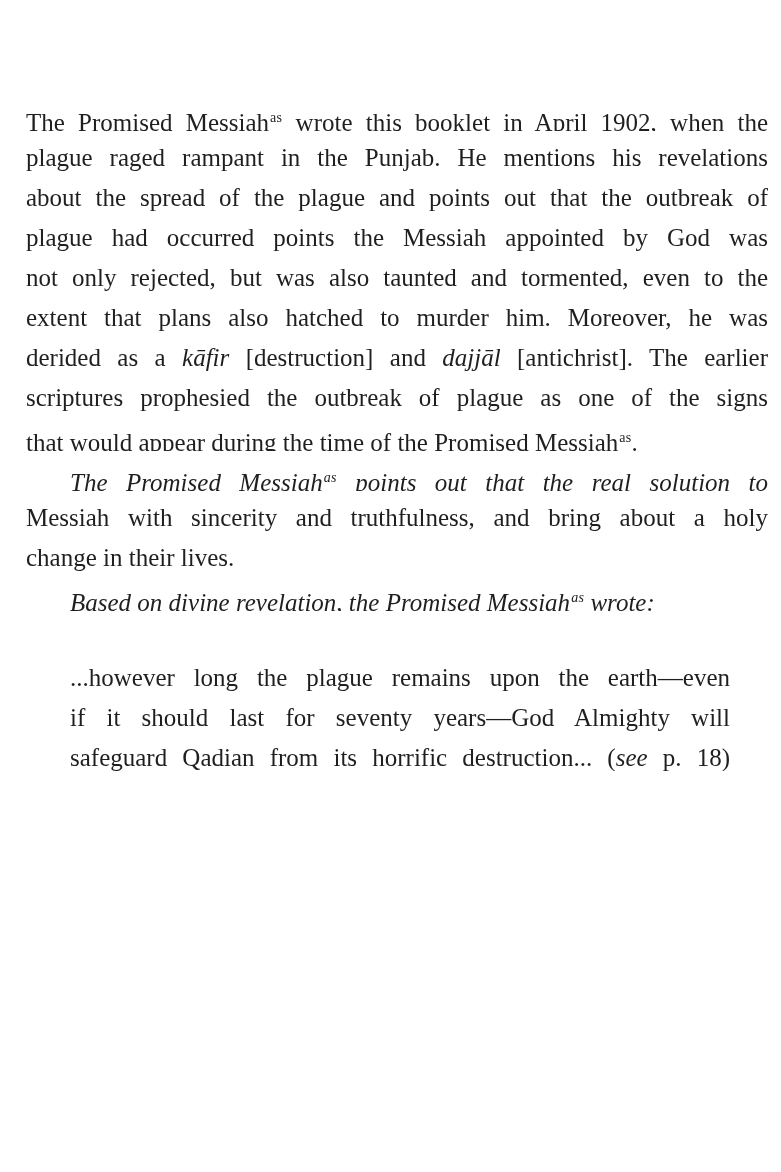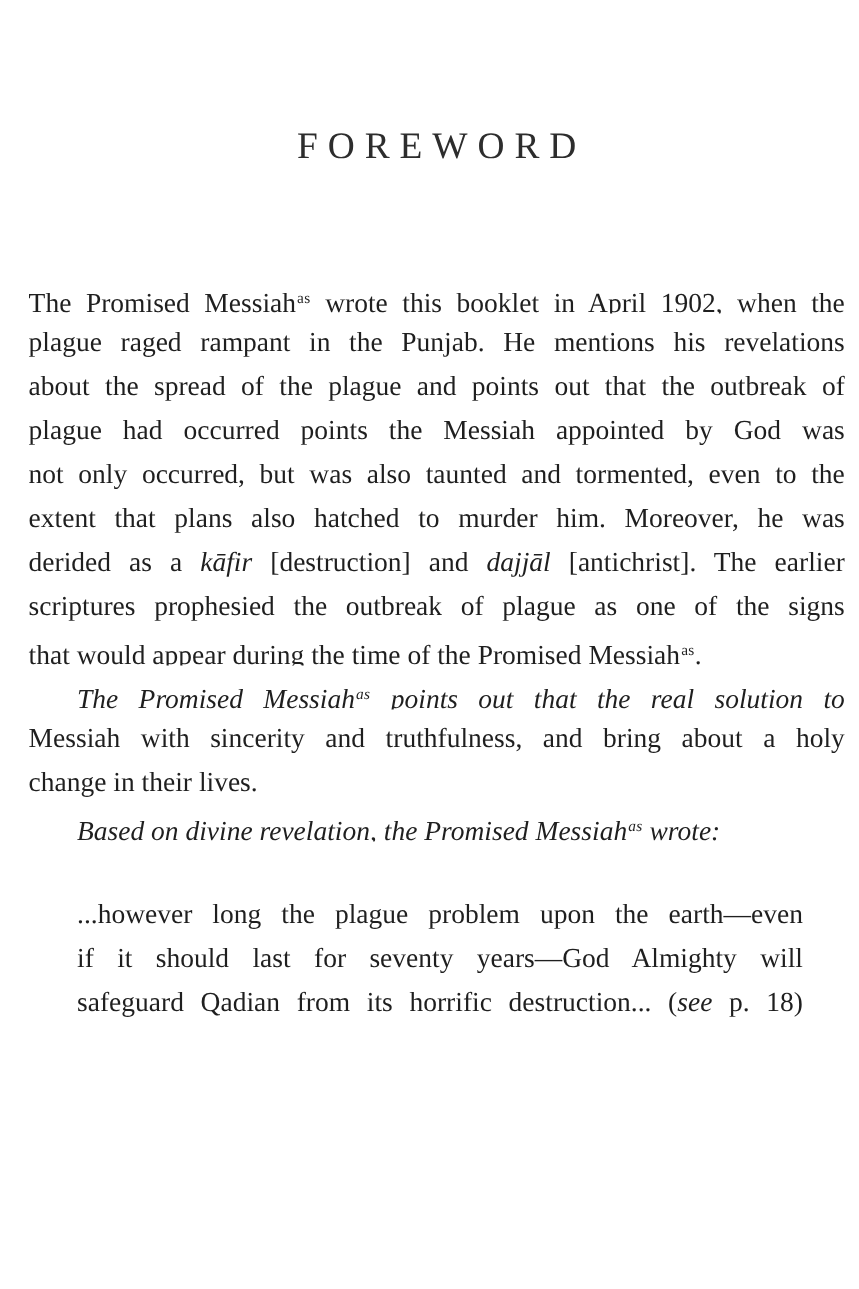--- a/index.html
+++ b/index.html
@@ -61,42 +61,41 @@
   .block-quote {
     margin: 40px 38px 0 44px;
     font-size: 25px;
     font-feature-settings: "onum";
   }
 </style>
 </head>
 <body>
 
 <div class="page">
-  <h1 class="page-title">FOREWORD</h1>
 
   <section class="body-text">
     <div class="paragraph">
         <div class="line"><span>The Promised Messiah</span><span class="sup">as</span><span> wrote this booklet in April 1902, when the</span></div>
         <div class="line"><span>plague raged rampant in the Punjab. He mentions his revelations</span></div>
         <div class="line"><span>about the spread of the plague and points out that the outbreak of</span></div>
         <div class="line"><span>plague had occurred points the Messiah appointed by God was</span></div>
-        <div class="line"><span>not only occurred, but was also taunted and tormented, even to the</span></div>
+        <div class="line"><span>not only rejected, but was also taunted and tormented, even to the</span></div>
         <div class="line"><span>extent that plans also hatched to murder him. Moreover, he was</span></div>
         <div class="line"><span>derided as a </span><span class="i">kāfir</span><span> [destruction] and </span><span class="i">dajjāl</span><span> [antichrist]. The earlier</span></div>
         <div class="line"><span>scriptures prophesied the outbreak of plague as one of the signs</span></div>
         <div class="line last"><span>that would appear during the time of the Promised Messiah</span><span class="sup">as</span><span>.</span></div>
       </div>
     <div class="paragraph">
         <div class="line indent"><span>The Promised Messiah</span><span class="sup">as</span><span> points out that the real solution to</span></div>
         <div class="line"><span>Messiah with sincerity and truthfulness, and bring about a holy</span></div>
         <div class="line last"><span>change in their lives.</span></div>
       </div>
     <div class="paragraph">
         <div class="line indent last"><span>Based on divine revelation, the Promised Messiah</span><span class="sup">as</span><span> wrote:</span></div>
       </div>
   </section>
 
   <blockquote class="block-quote">
-      <div class="line"><span>...however long the plague problem upon the earth—even</span></div>
+      <div class="line"><span>...however long the plague remains upon the earth—even</span></div>
       <div class="line"><span>if it should last for seventy years—God Almighty will</span></div>
       <div class="line"><span>safeguard Qadian from its horrific destruction... (</span><span class="i">see</span><span> p. 18)</span></div>
     </blockquote>
 </div>
 
 </body></html>

